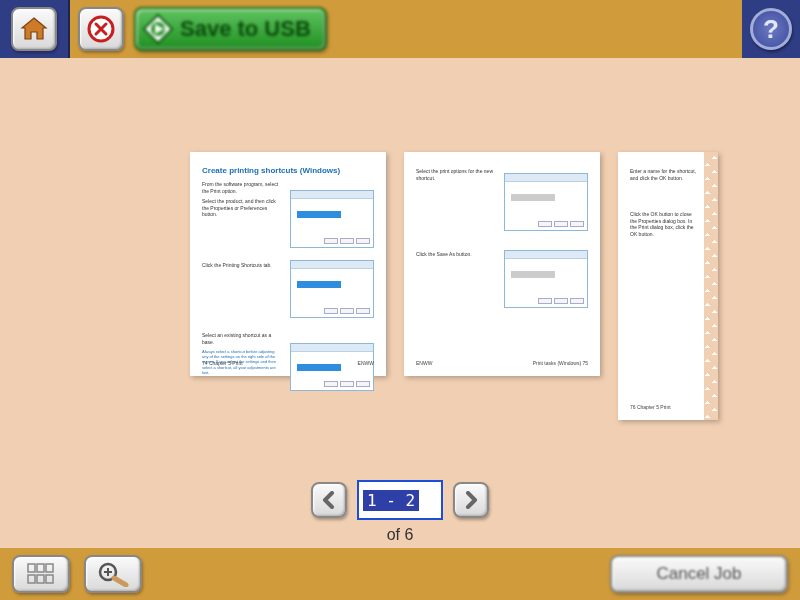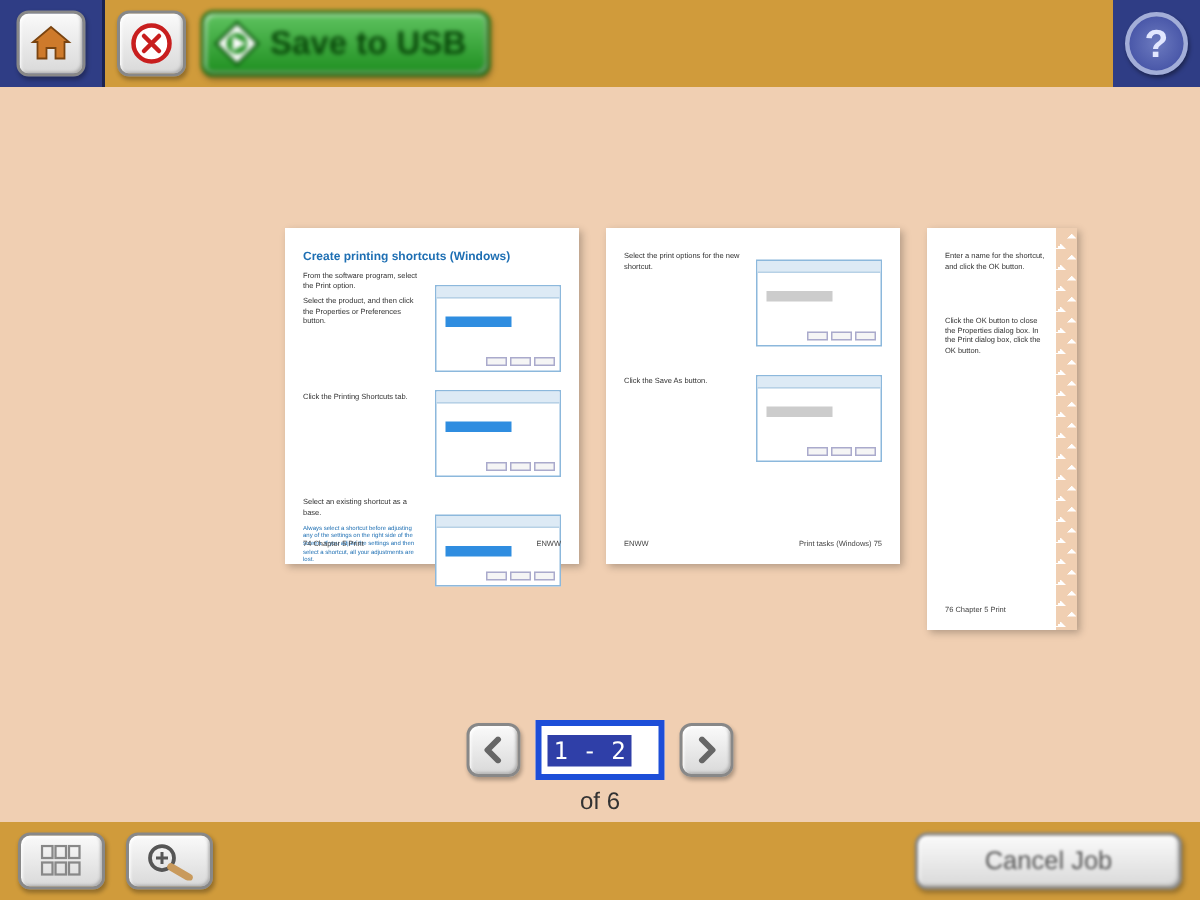--- a/index.html
+++ b/index.html
@@ -29,21 +29,21 @@
     .pstep { font-size: 5px; margin: 4px 0 2px; max-width: 80px; line-height: 1.3; }
     .dlg { width: 84px; height: 58px; border: 1px solid #8cb8dc; background: #fff; position: relative; margin-left: 88px; margin-top: -30px; }
     .dlg .hdr { height: 8px; background: #ddeaf5; border-bottom:1px solid #b7d1e6; }
     .dlg .bar { position:absolute; left:6px; top:20px; width:44px; height:7px; background:#2f8de0; }
     .dlg .btnrow { position:absolute; bottom:3px; right:3px; display:flex; gap:2px; }
     .dlg .btnrow div { width:14px; height:6px; border:1px solid #aac; background:#f5f5f5;}
     .pfoot { position:absolute; bottom:10px; left:12px; right:12px; display:flex; justify-content:space-between; font-size:5px; color:#444; }
 
     .nav-row { display:flex; align-items:center; justify-content:center; gap:10px; margin-top:58px; }
     .arrowbtn { width:36px; height:36px; }
-    .pagefield { width:86px; height:40px; border:4px solid #1d4ed8; background:#fff; display:flex; align-items:center; padding-left:4px; }
+    .pagefield { width:86px; height:40px; border:2px solid #1d4ed8; background:#fff; display:flex; align-items:center; padding-left:4px; }
     .pagefield-inner { background:#2f3fa8; color:#fff; font-size:16px; padding:1px 4px; font-family: monospace; }
     .ofn { text-align:center; margin-top:6px; font-size:16px; color:#333; }
 
     .bottombar { position:absolute; bottom:0; left:0; right:0; height:52px; background:#d09b3b; display:flex; align-items:center; padding:0 12px; justify-content:space-between; }
     .bottom-left { display:flex; gap:14px; }
     .btn-thumb { width:58px; height:38px; }
     .btn-zoom { width:58px; height:38px; }
     .btn-canceljob { width:178px; height:38px; font-size:17px; color:#555; font-weight:500; filter: blur(1.2px); }
 
     svg { display:block; }

